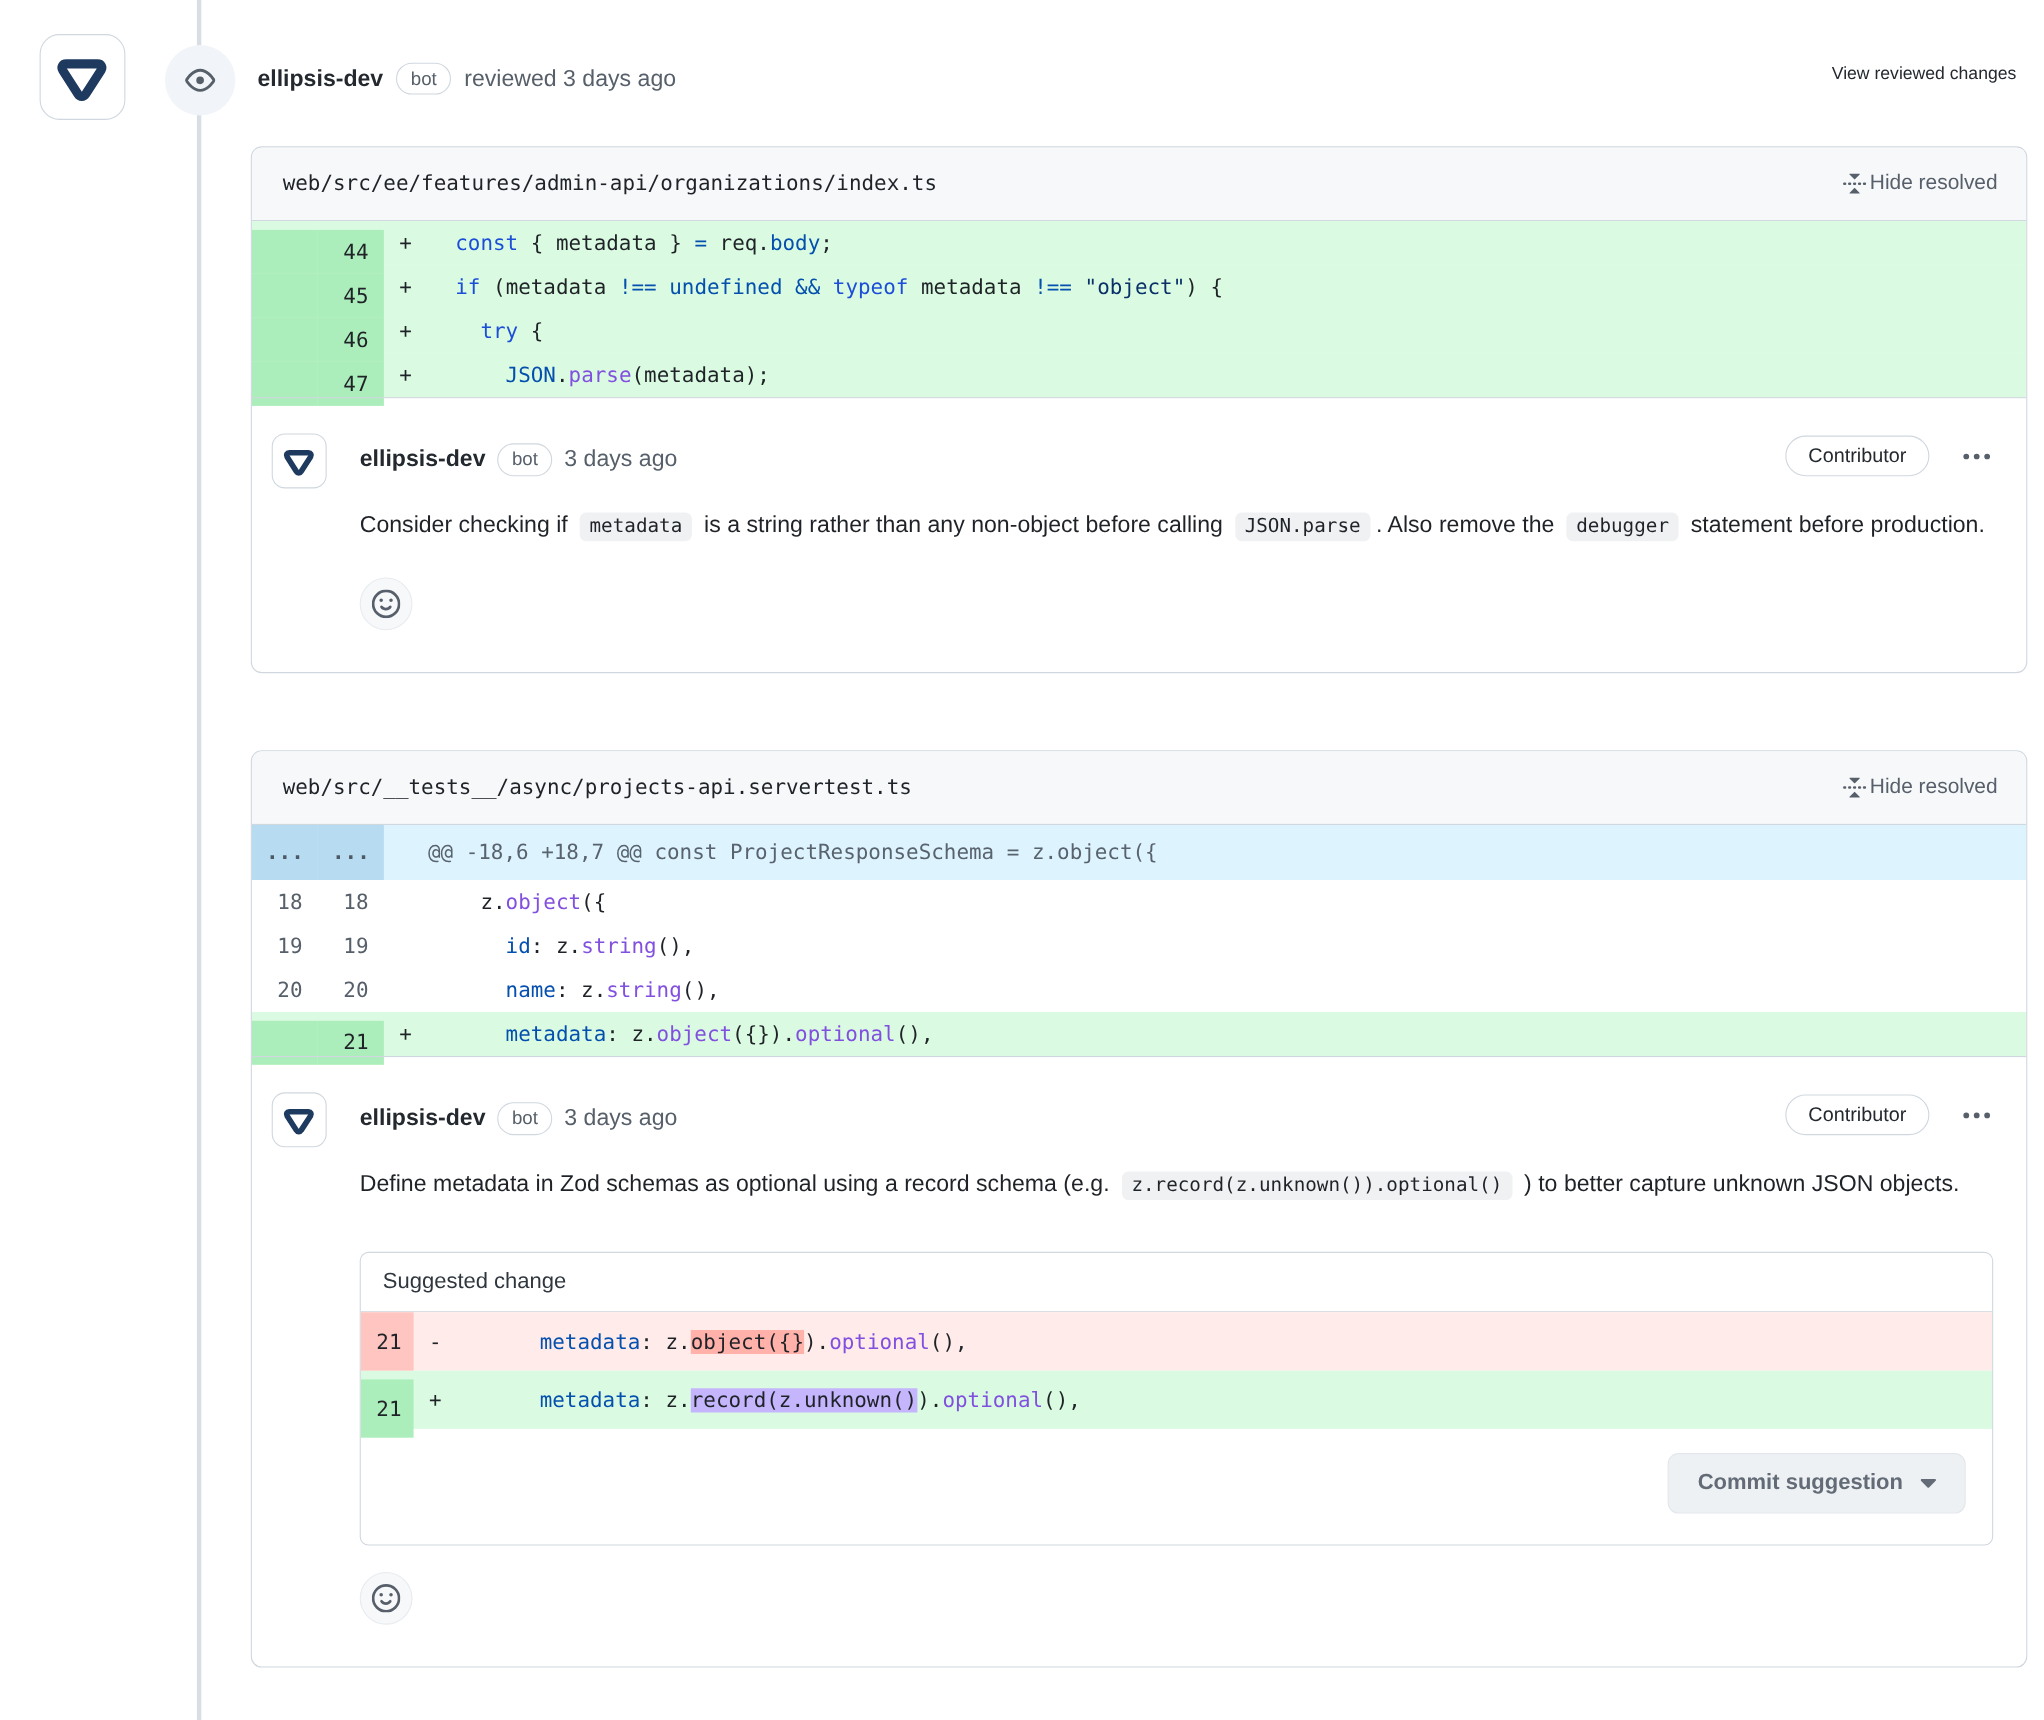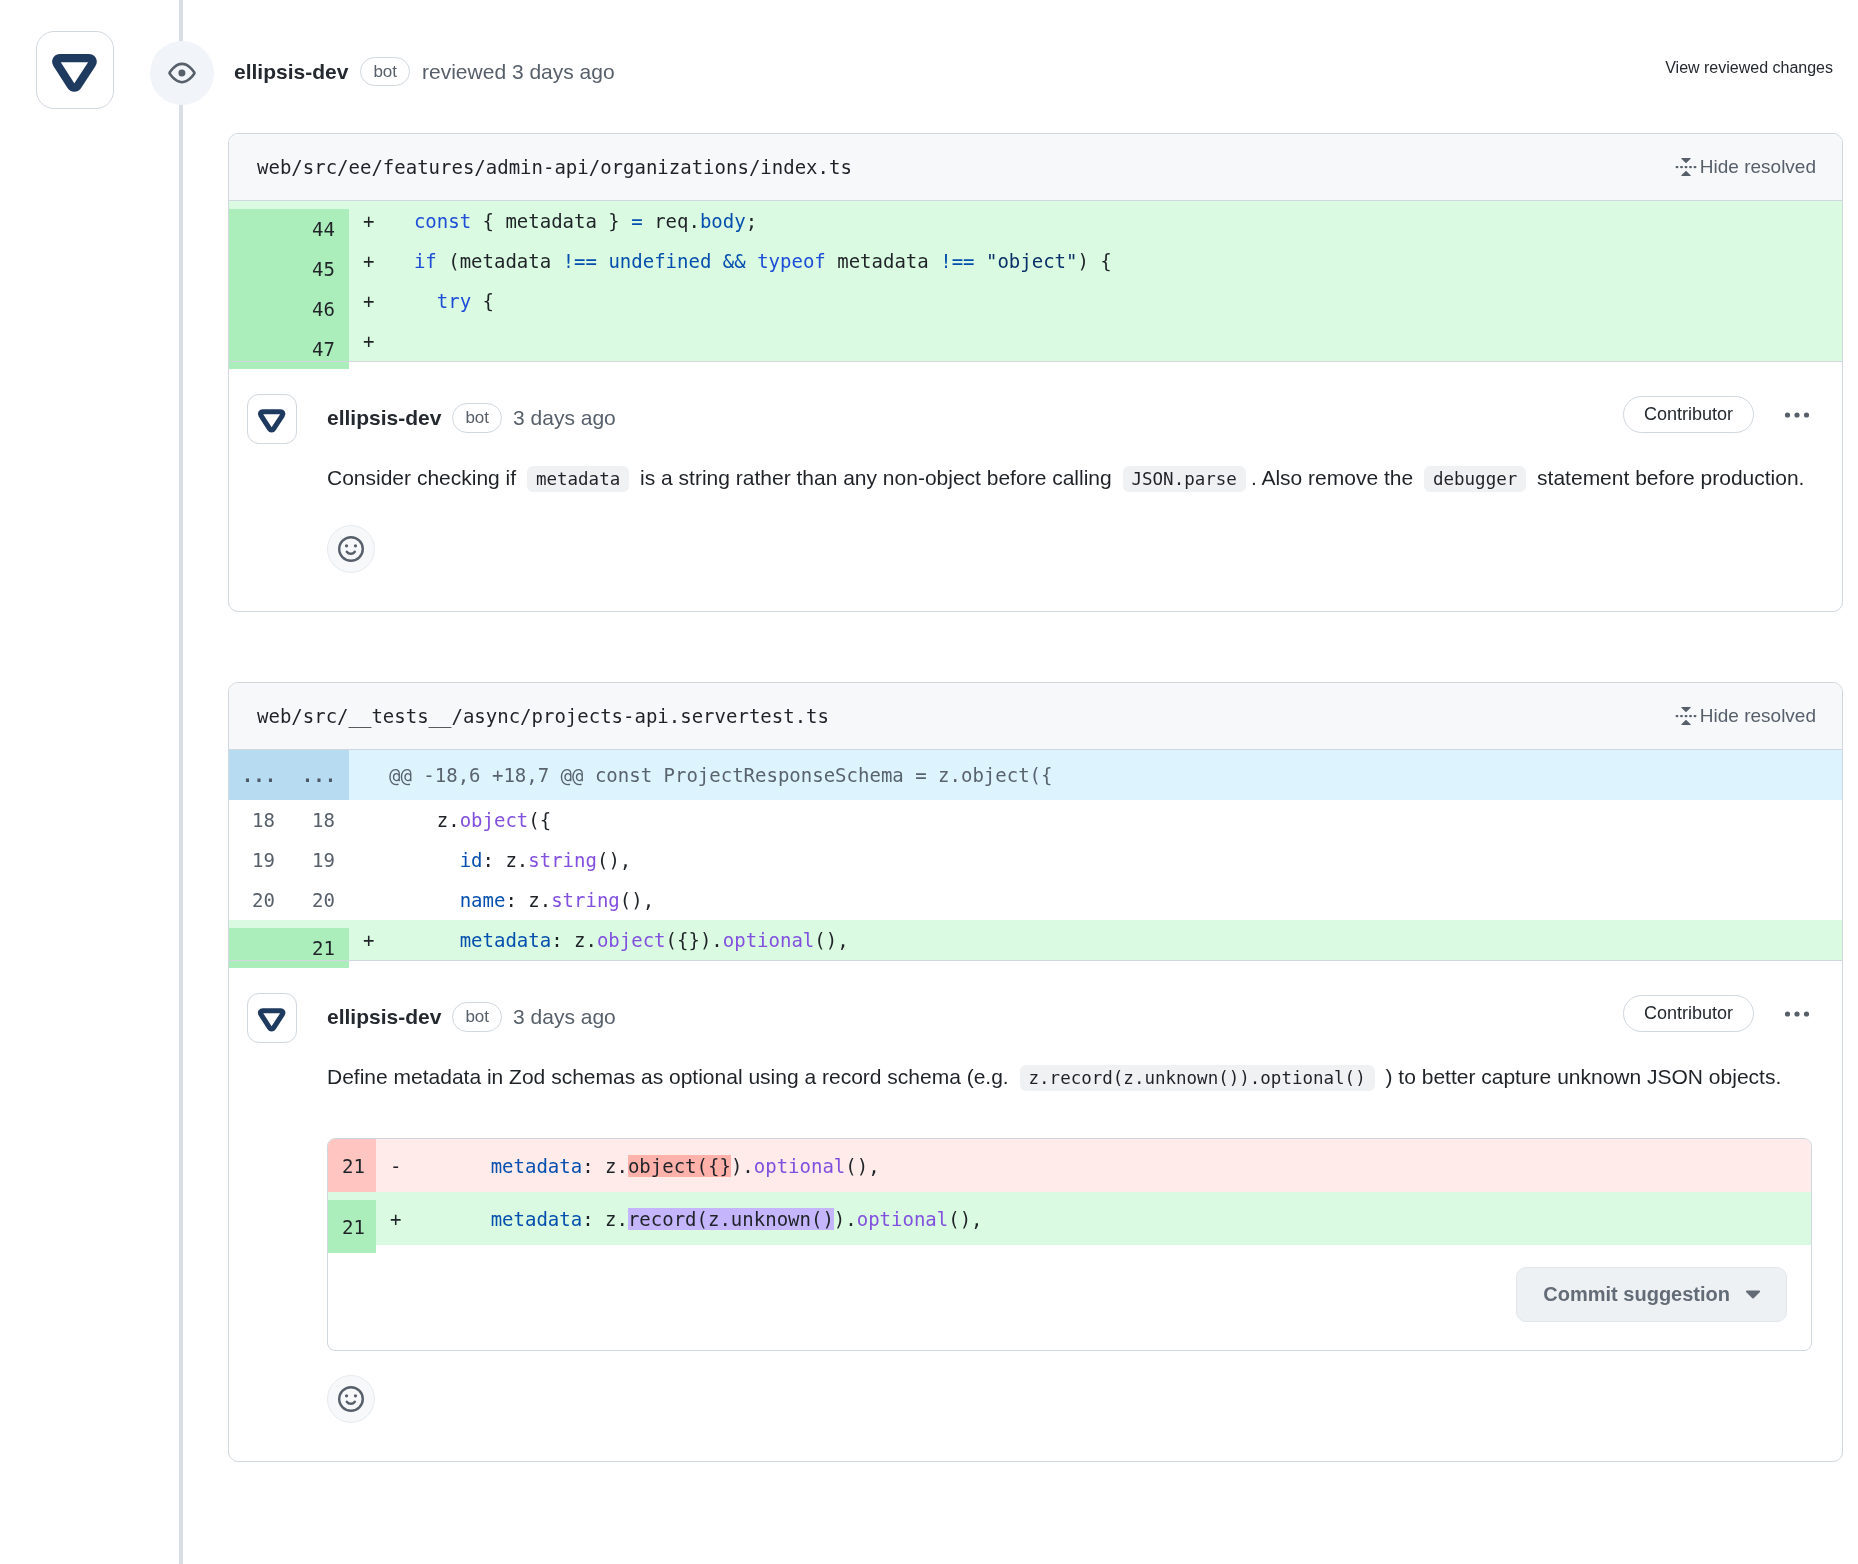--- a/index.html
+++ b/index.html
@@ -127,20 +127,21 @@
       <div class="diff-row r-add">
         <div class="gut"></div>
         <div class="gut">46</div>
         <div class="sign">+</div>
         <div class="code"><span class="tk-p">    </span><span class="tk-k">try</span><span class="tk-p"> {</span></div>
       </div>
       <div class="diff-row r-add">
         <div class="gut"></div>
         <div class="gut">47</div>
         <div class="sign">+</div>
+        <div class="code"><span class="tk-p">      </span><span class="tk-c">JSON</span><span class="tk-p">.</span><span class="tk-f">parse</span><span class="tk-p">(metadata);</span></div>
       </div>
     </div>
   <div class="comment">
     <div class="avatar-sm">
       <svg width="32" height="32" viewBox="0 0 24 24" fill="none">
         <path d="M5.2 6.5h13.1c1.6 0 2.3 1.4 1.5 2.7l-6.5 10c-.8 1.3-2.4 1.3-3.2 0l-6.4-10C2.9 7.9 3.6 6.5 5.2 6.5Z" stroke="#1e3a5f" stroke-width="3.8" stroke-linejoin="round"></path>
       </svg>
     </div>
     <div class="c-head">
       <span class="author">ellipsis-dev</span>
@@ -224,20 +225,21 @@
         <svg width="26" height="8" viewBox="0 0 26 8" fill="#57606a">
           <circle cx="3.5" cy="4" r="2.6"></circle>
             <circle cx="13" cy="4" r="2.6"></circle>
             <circle cx="22.5" cy="4" r="2.6"></circle>
         </svg>
       </span>
     </div>
     <div class="c-body">Define metadata in Zod schemas as optional using a record schema (e.g. <span class="inline-code">z.record(z.unknown()).optional()</span> ) to better capture unknown JSON objects.</div>
 
     <div class="suggestion sug">
+      <div class="sug-title">Suggested change</div>
       <div>
           <div class="diff-row r-del">
             <div class="gut">21</div>
             <div class="sign">-</div>
             <div class="code"><span class="tk-p">      </span><span class="tk-c">metadata</span><span class="tk-p">: z.</span><span class="tk-p hl-del">object({}</span><span class="tk-p">).</span><span class="tk-f">optional</span><span class="tk-p">(),</span></div>
           </div>
           <div class="diff-row r-add">
             <div class="gut">21</div>
             <div class="sign">+</div>
             <div class="code"><span class="tk-p">      </span><span class="tk-c">metadata</span><span class="tk-p">: z.</span><span class="tk-p hl-add">record(z.unknown()</span><span class="tk-p">).</span><span class="tk-f">optional</span><span class="tk-p">(),</span></div>

